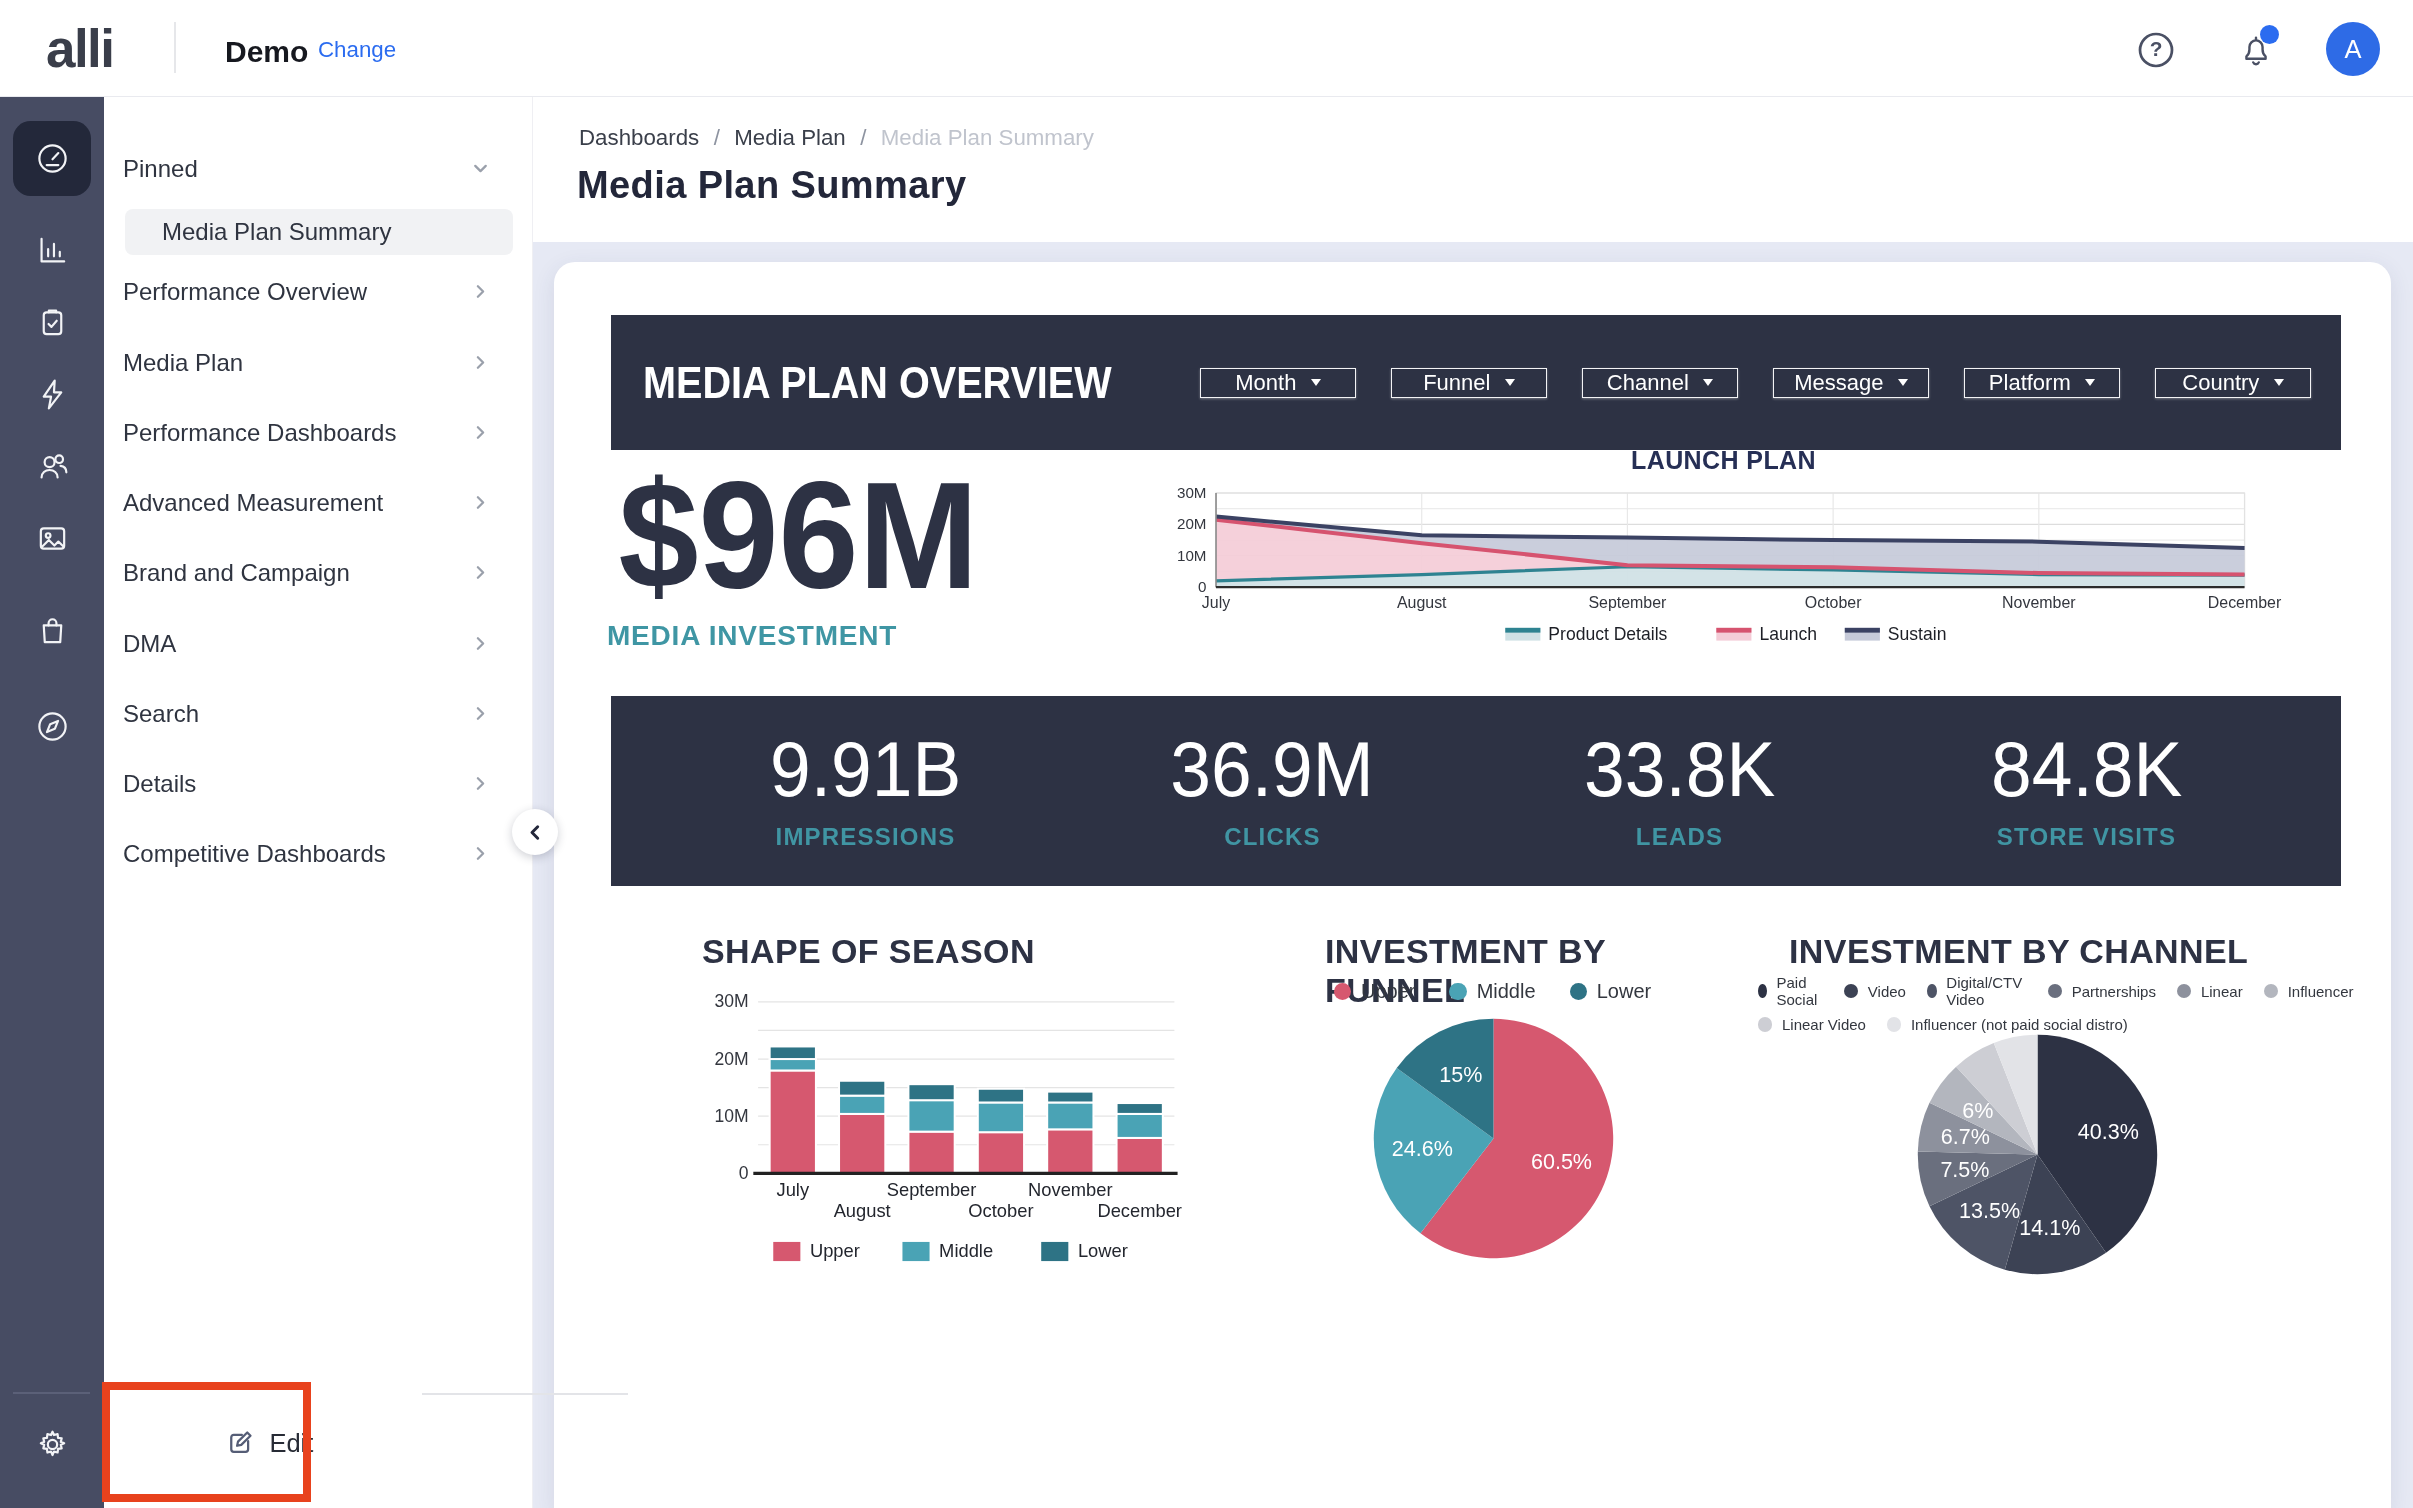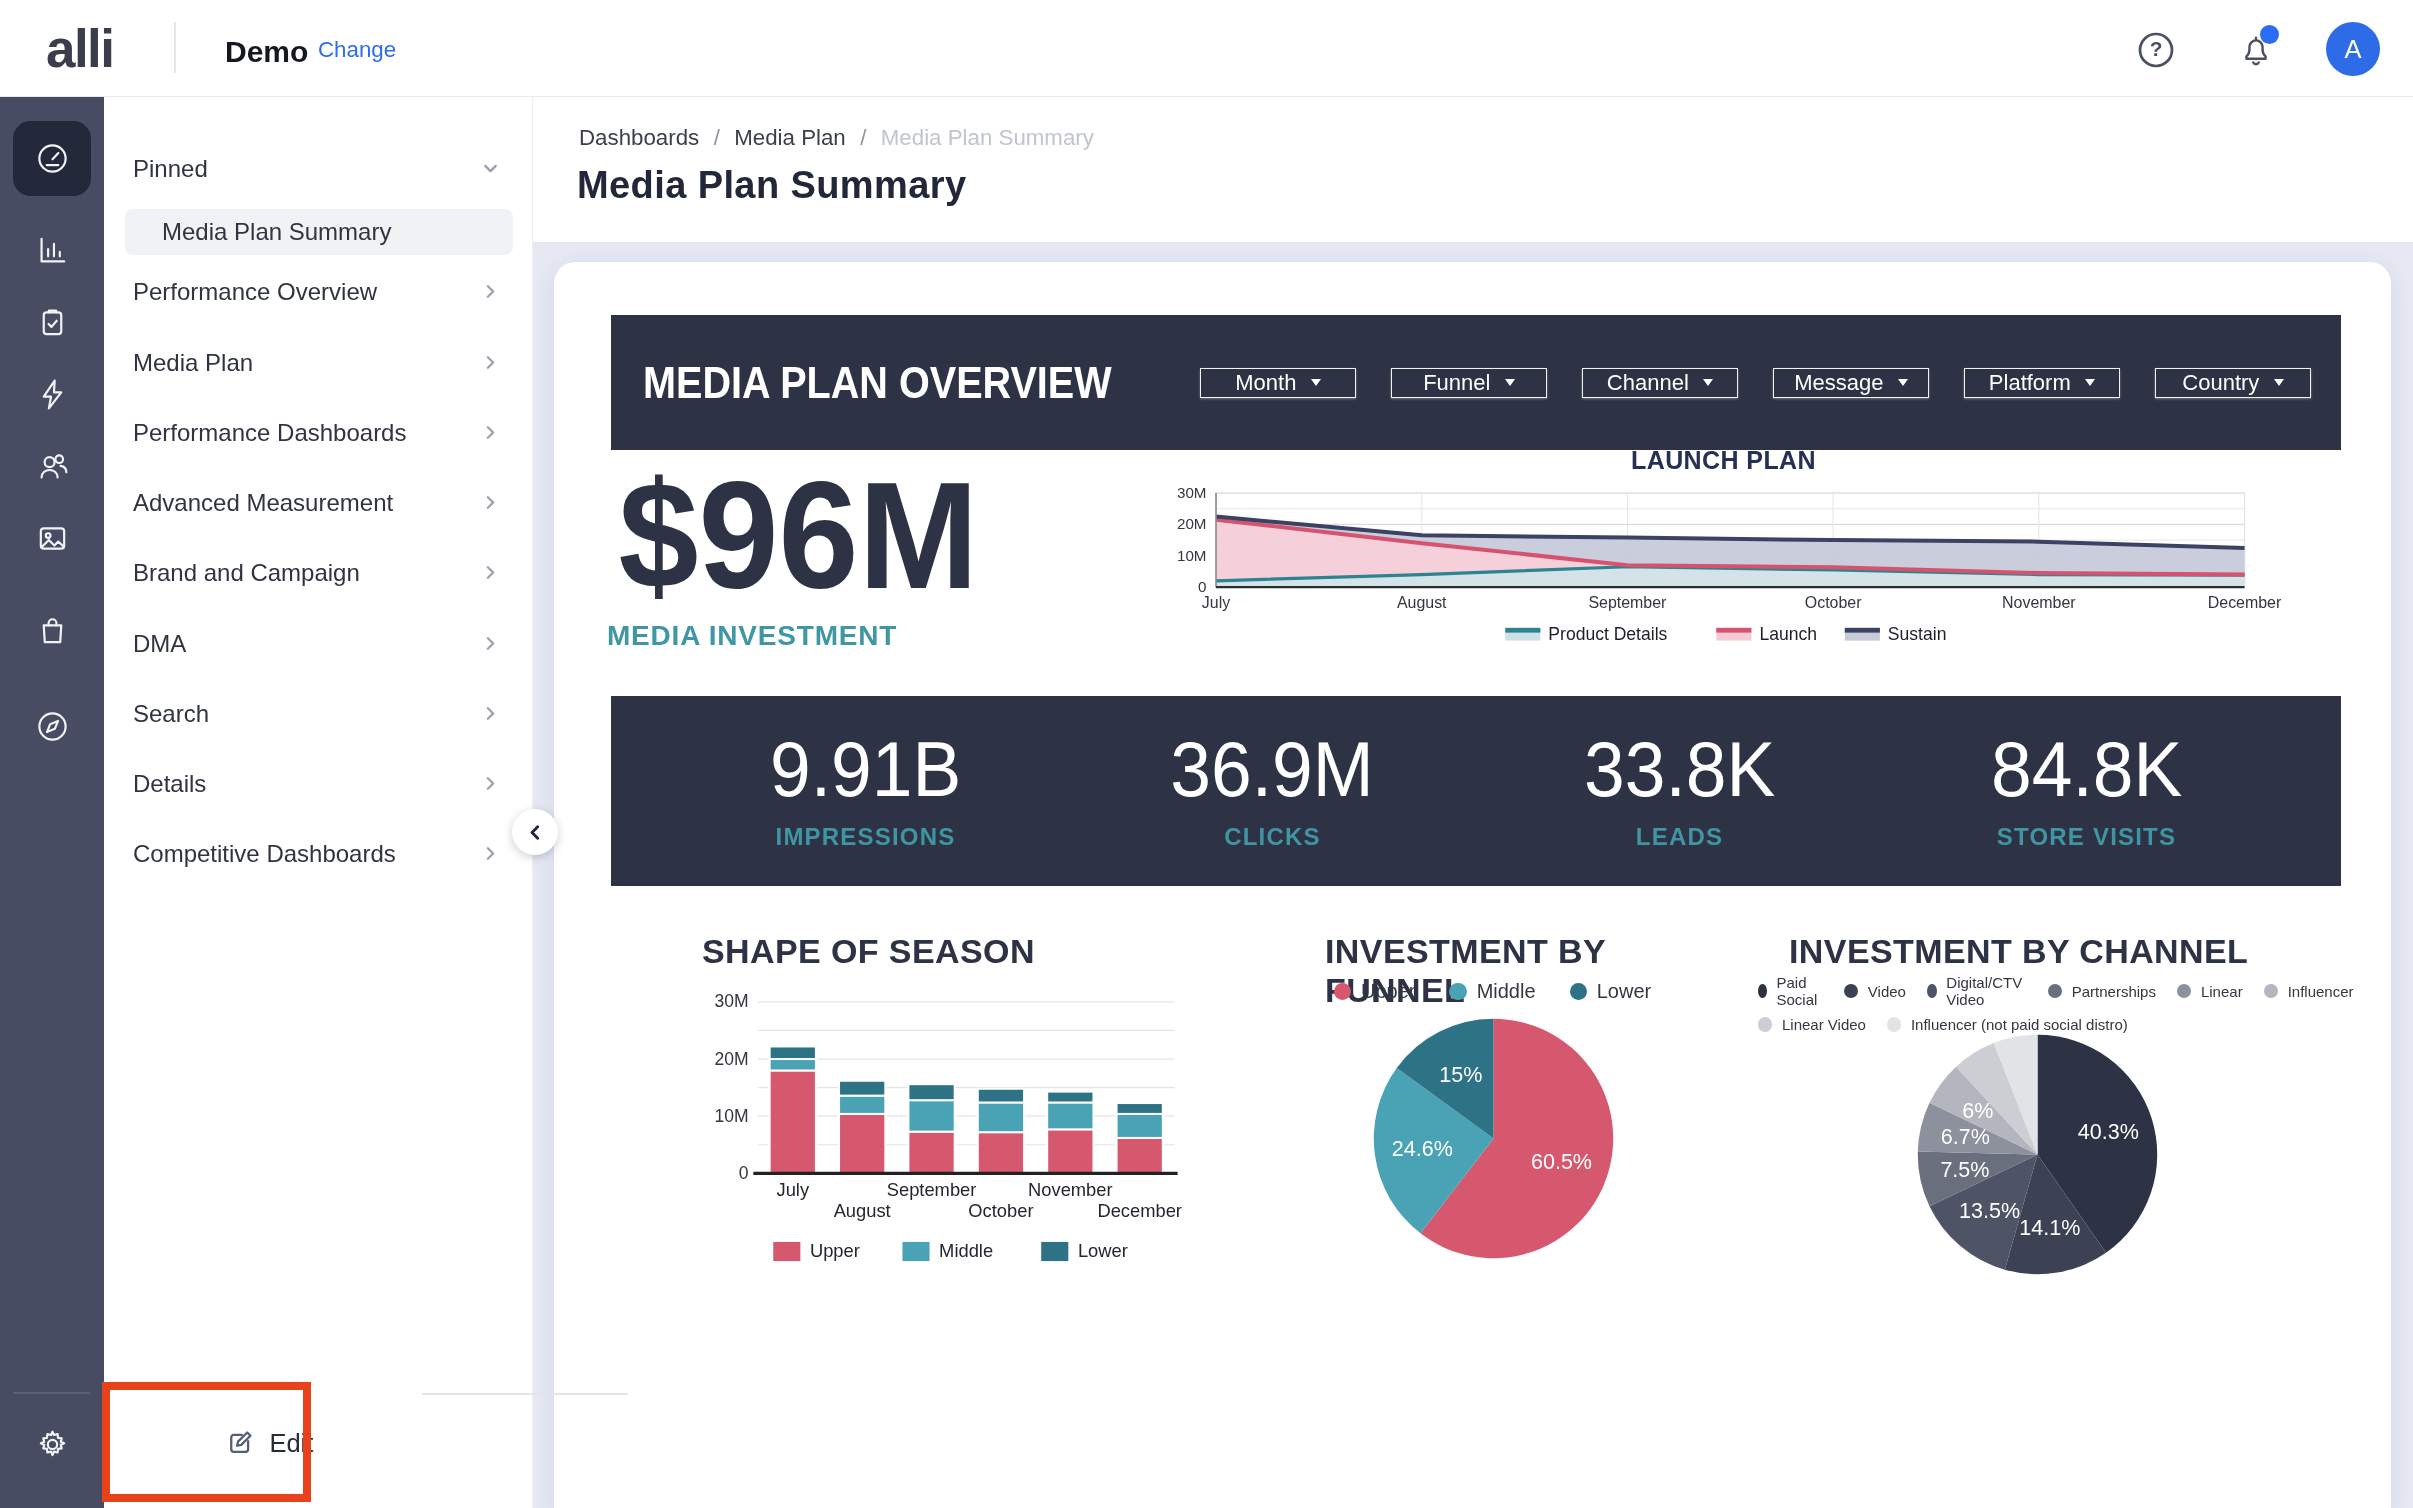--- a/index.html
+++ b/index.html
@@ -21,21 +21,21 @@
 
   
   #rail{position:absolute;left:0;top:97px;width:104px;height:1411px;background:#474c63;z-index:20;}
   .rail-item{position:absolute;left:0;width:104px;height:65px;display:flex;align-items:center;justify-content:center;cursor:pointer;}
   .rail-item svg{width:35px;height:35px;stroke:#f2f3f6;stroke-width:1.5;fill:none;stroke-linecap:round;stroke-linejoin:round;}
   #rail-active-box{position:absolute;left:12.8px;top:24px;width:78px;height:75px;background:#23283a;border-radius:17.6px;}
   #rail-divider{position:absolute;left:12.8px;top:1295px;width:77px;height:2.4px;background:#5b6078;}
 
   
   #menu{position:absolute;left:104px;top:97px;width:429px;height:1411px;background:#fff;border-right:1.6px solid #efeff3;z-index:20;}
-  .menu-row{position:absolute;left:0;width:429px;height:53px;display:flex;align-items:center;padding:0 42px 0 19px;cursor:pointer;margin-left:10px;}
+  .menu-row{position:absolute;left:0;width:429px;height:53px;display:flex;align-items:center;padding:0 42px 0 19px;cursor:pointer;}
   .menu-row .lbl{font-size:24px;font-weight:500;color:#2f3440;flex:1;}
   .menu-row svg{width:21px;height:21px;stroke:#9aa0ab;stroke-width:2.6;fill:none;stroke-linecap:round;stroke-linejoin:round;}
   #pinned-item{position:absolute;left:21px;top:112px;width:388px;height:46px;background:#f1f2f4;border-radius:8px;
                display:flex;align-items:center;padding-left:37px;font-size:24px;font-weight:500;color:#2f3440;cursor:pointer;}
   #menu-footer-divider{position:absolute;left:318px;top:1296px;width:206px;height:1.6px;background:#e3e4e8;}
   #edit-row{position:absolute;left:121px;top:1318px;height:56px;display:flex;align-items:center;gap:14.4px;cursor:pointer;}
   #edit-row svg{width:30px;height:30px;stroke:#555d76;stroke-width:1.8;fill:none;stroke-linecap:round;stroke-linejoin:round;}
   #edit-row .lbl{font-size:25.5px;font-weight:500;color:#272b35;}
 
   

